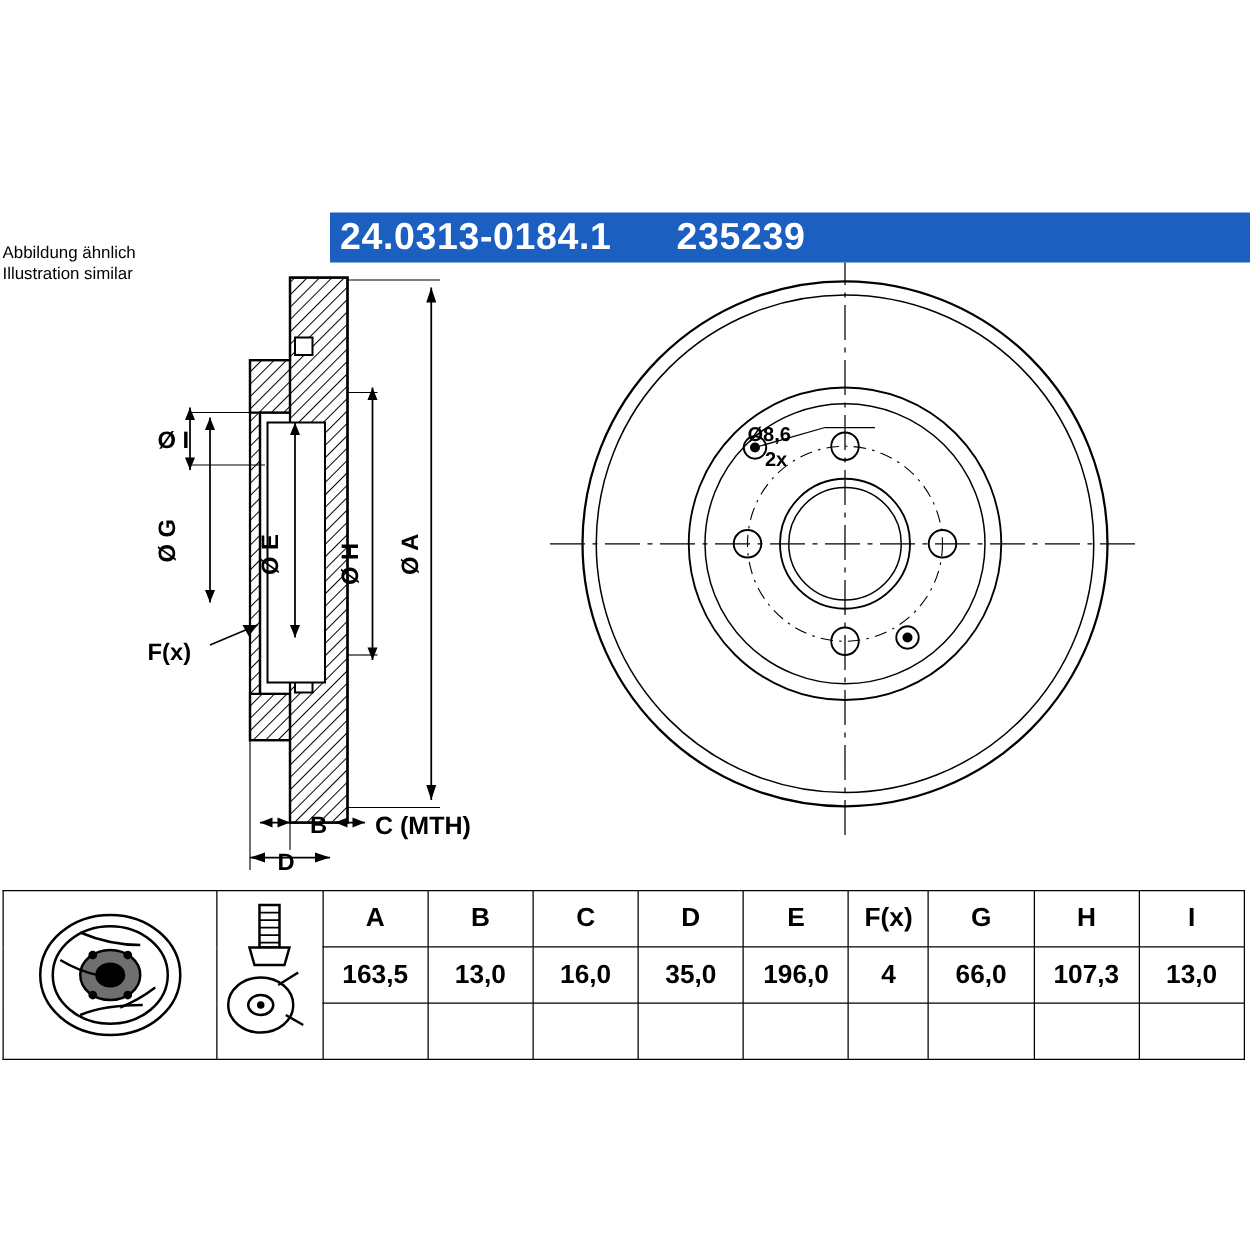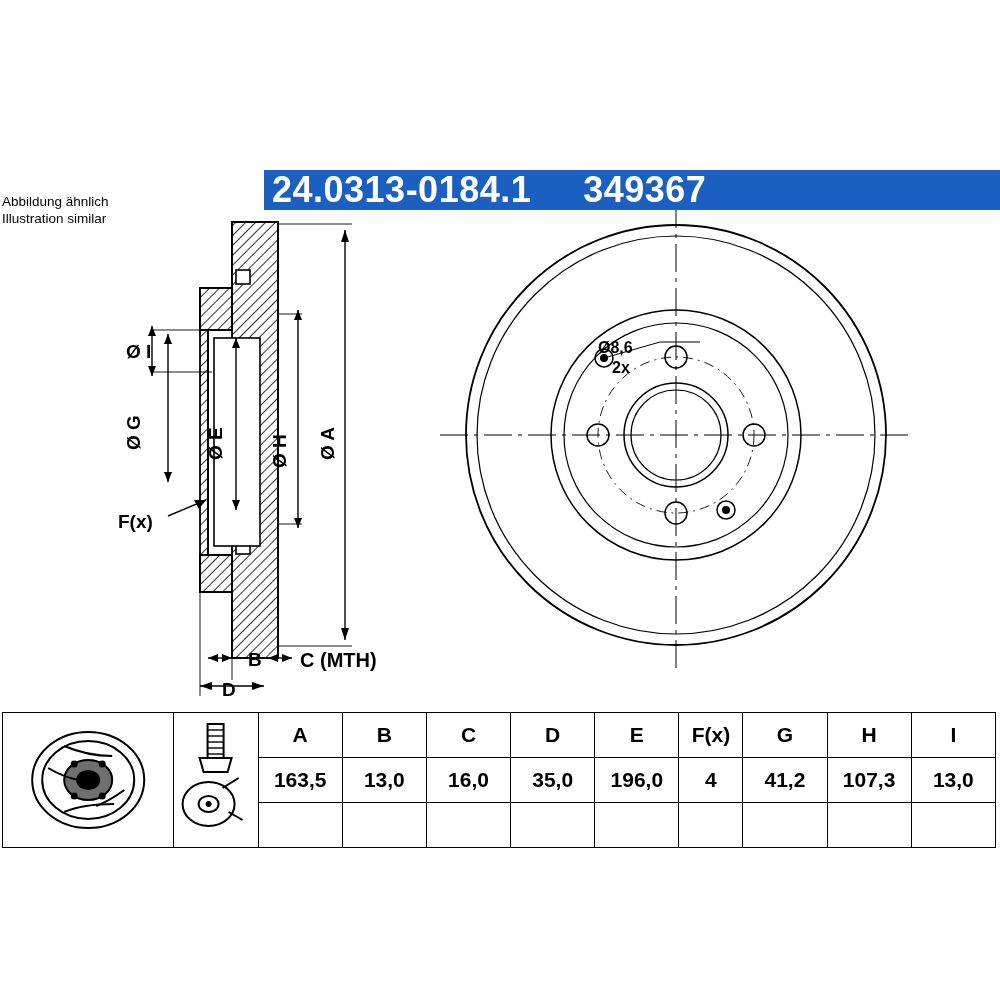--- a/index.html
+++ b/index.html
@@ -32,21 +32,21 @@
     background: #1b5fc1;
     display: flex;
     align-items: center;
     justify-content: flex-start;
     gap: 52px;
     padding-left: 8px;
     box-sizing: border-box;
   }
   .header-part {
     color: #ffffff;
-    font-size: 36px;
+    font-size: 30px;
     font-weight: bold;
     letter-spacing: 0.5px;
     white-space: nowrap;
   }
 
   
   .note {
     position: absolute;
     left: 2px;
     top: 193px;
@@ -98,21 +98,21 @@
   svg { display: block; }
   text { font-family: "Liberation Sans", sans-serif; }
 </style>
 </head>
 <body>
 
 <div id="sheet">
 
   <div class="header-bar" style="background: rgb(27, 95, 193);">
     <span class="header-part">24.0313-0184.1</span>
-    <span class="header-part">349367</span>
+    <span class="header-part">235239</span>
   </div>
 
   <div class="note">
     <div>Abbildung ähnlich</div>
     <div>Illustration similar</div>
   </div>
 
   <div class="drawing">
     <svg width="1000" height="500" viewBox="0 0 1000 500">
 
@@ -305,21 +305,21 @@
         <td class="col-dim">H</td>
         <td class="col-dim">I</td>
       </tr>
       <tr>
         <td>163,5</td>
         <td>13,0</td>
         <td>16,0</td>
         <td>35,0</td>
         <td>196,0</td>
         <td>4</td>
-        <td>41,2</td>
+        <td>66,0</td>
         <td>107,3</td>
         <td>13,0</td>
       </tr>
       <tr>
         <td></td>
         <td></td>
         <td></td>
         <td></td>
         <td></td>
         <td></td>

